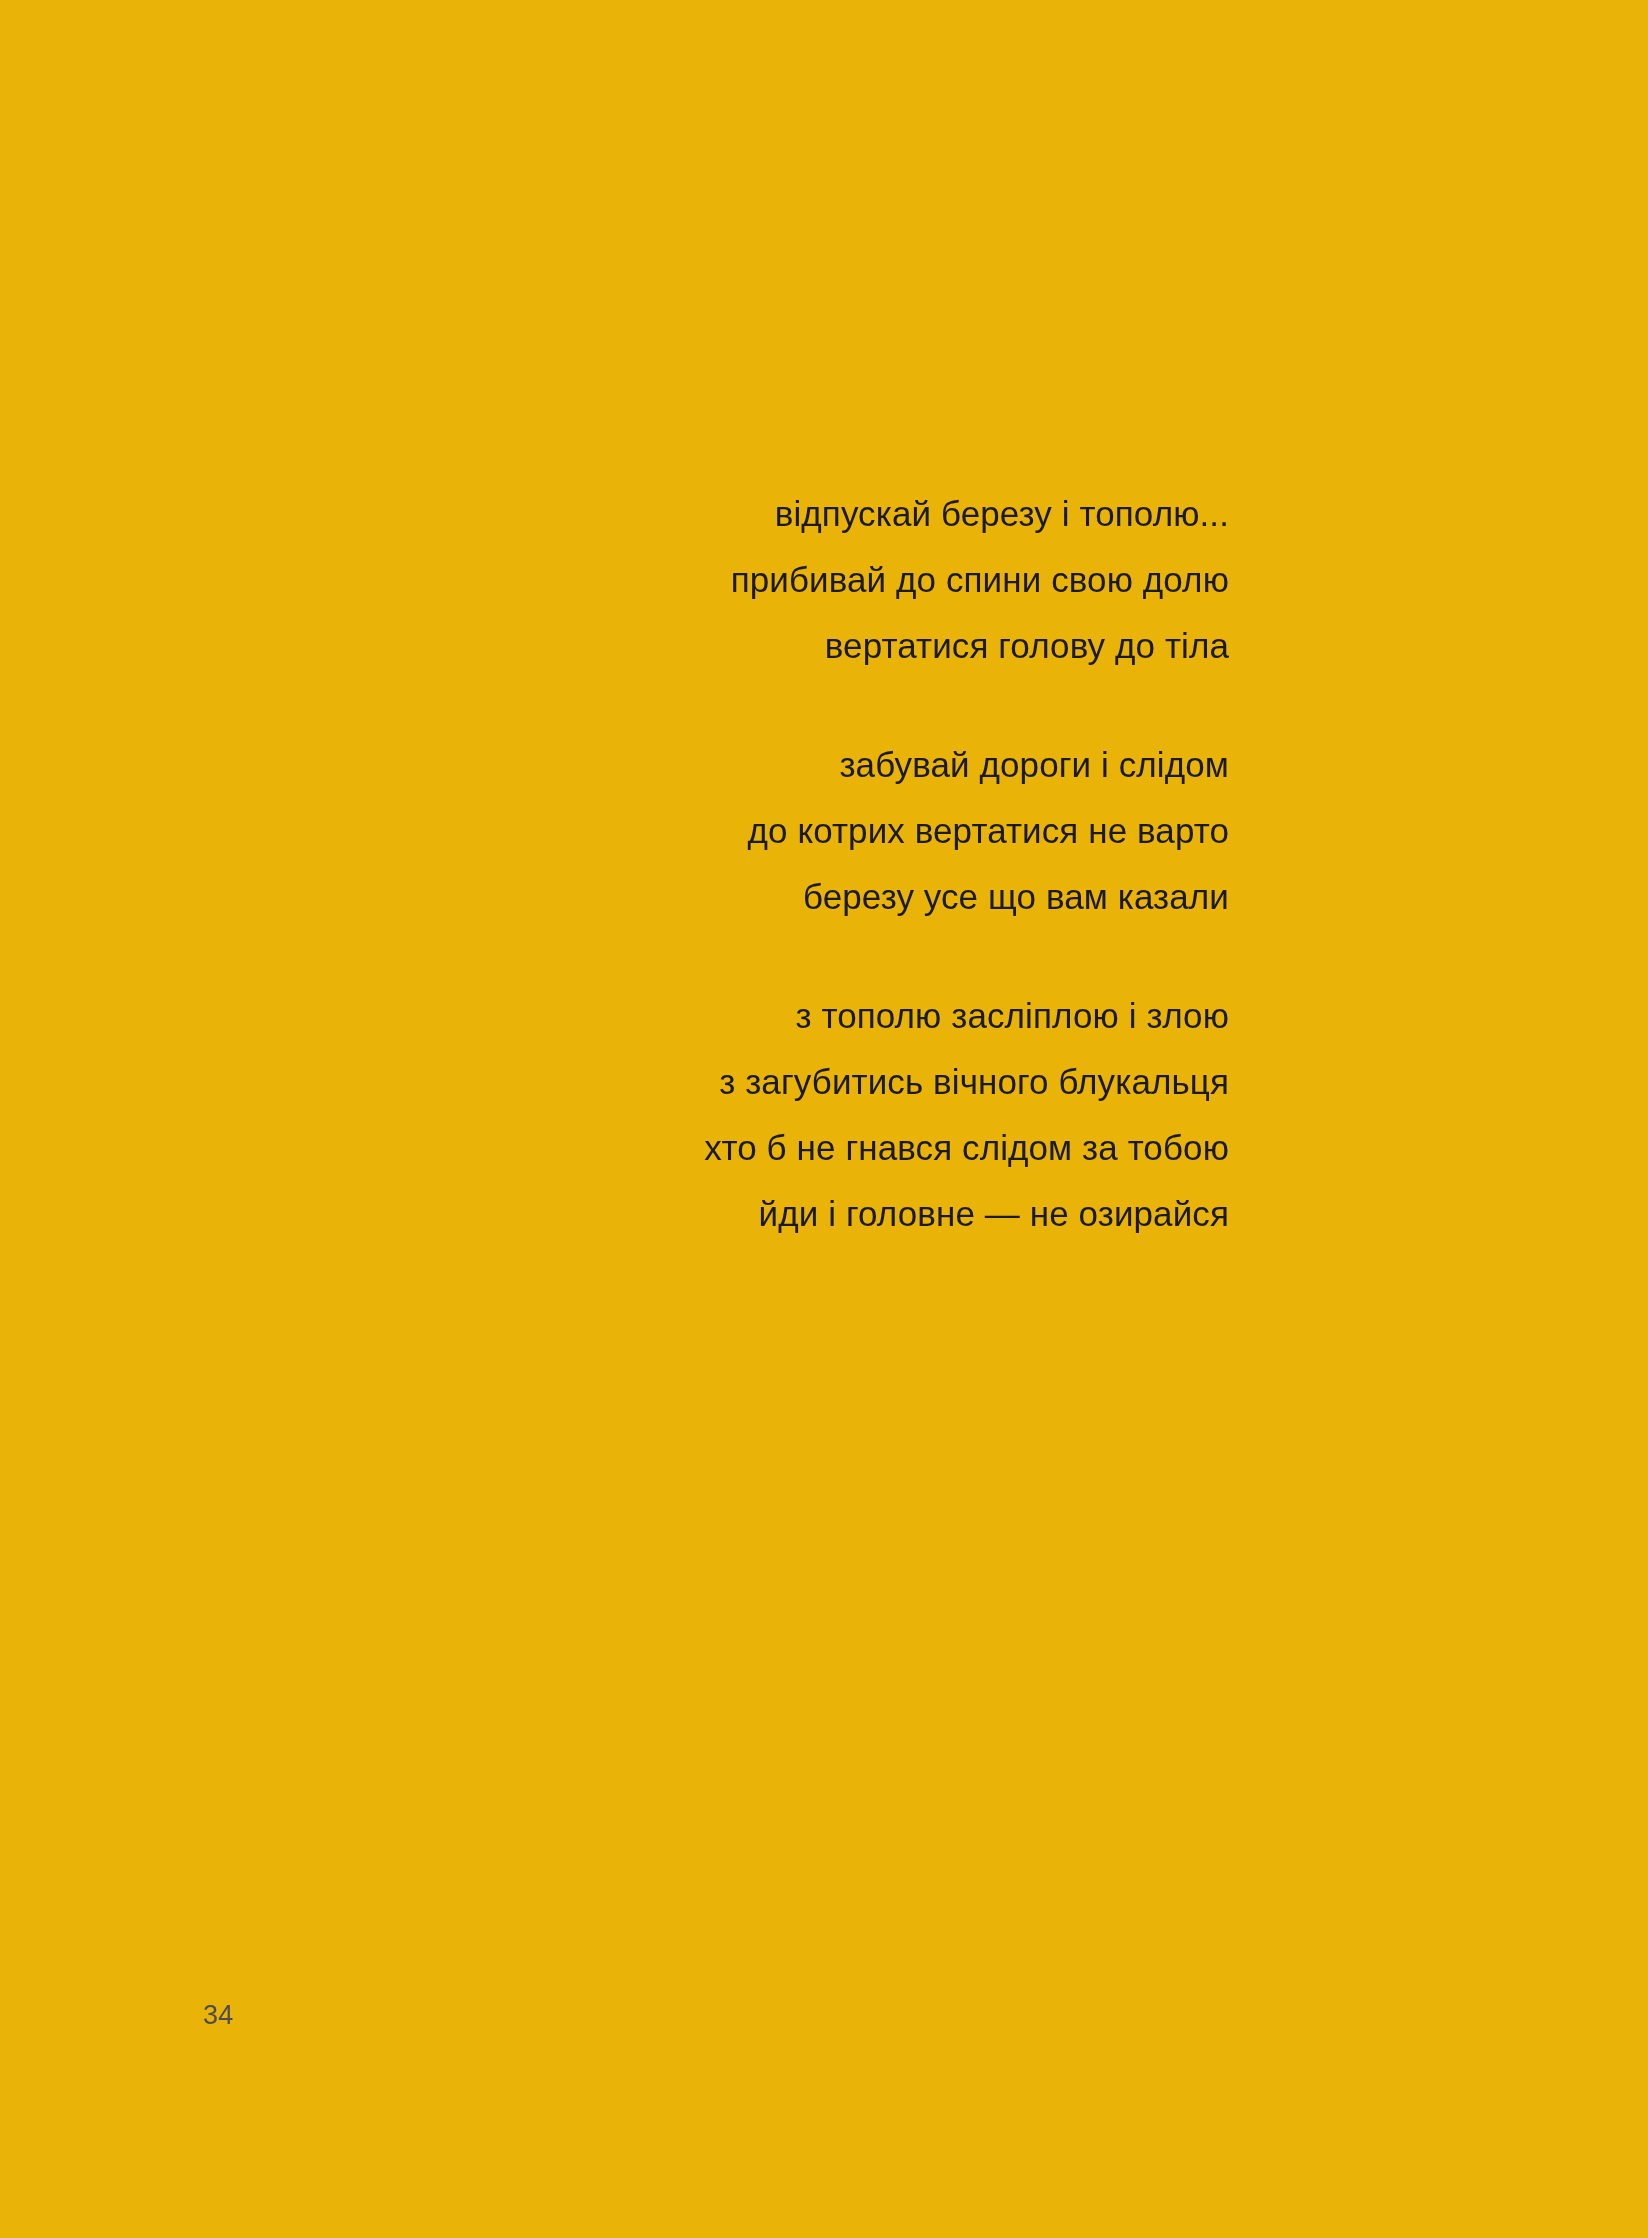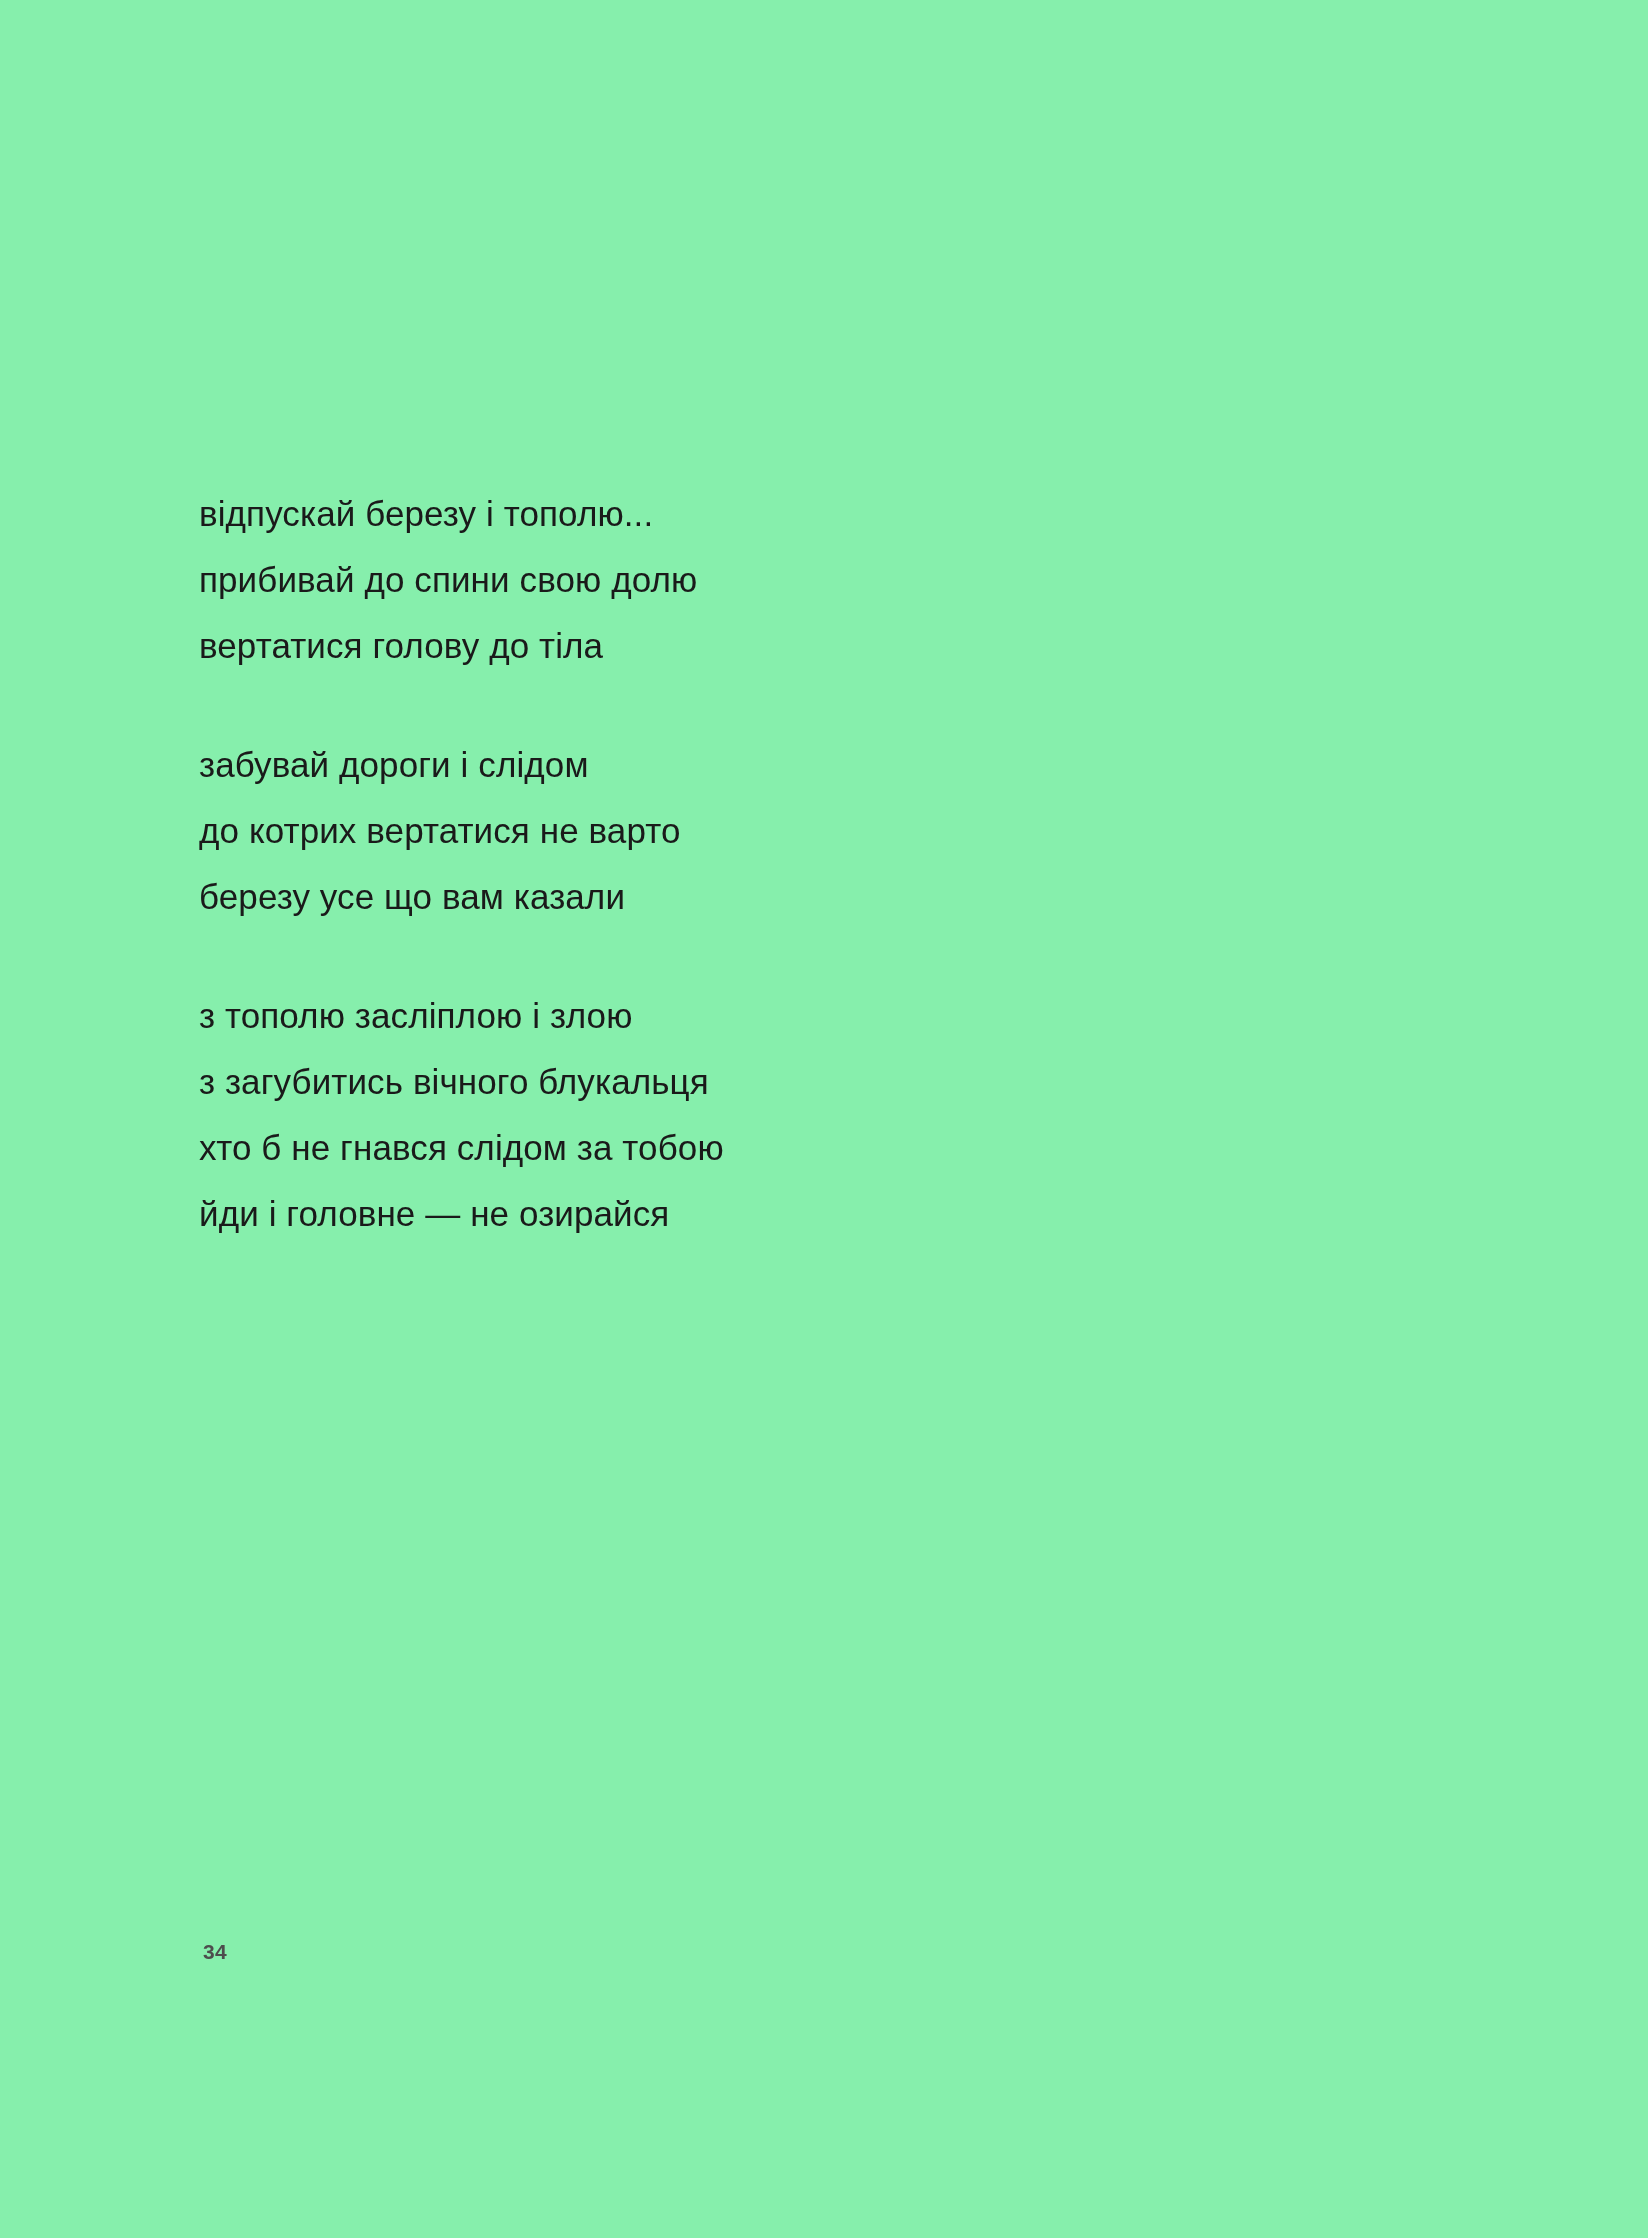--- a/index.html
+++ b/index.html
@@ -4,23 +4,24 @@
 <style>
   html, body {
     margin: 0;
     padding: 0;
     background: #ffffff;
   }
   .page {
     position: relative;
     width: 1649px;
     height: 2239px;
-    background: #86efac;
+    background: #eab308;
     font-family: "Liberation Sans", sans-serif;
     overflow: hidden;
+    text-align: right;
   }
   .poem {
     position: absolute;
     left: 199px;
     top: 481px;
     width: 1030px;
   }
   .stanza {
     margin: 0 0 53px 0;
   }
@@ -30,25 +31,24 @@
   .line {
     font-size: 35px;
     line-height: 66px;
     color: #1a1a1a;
     letter-spacing: 0.1px;
     white-space: pre;
   }
   .page-number {
     position: absolute;
     left: 203px;
-    top: 1940px;
-    font-size: 21px;
+    top: 2000px;
+    font-size: 27px;
     color: #4d4d4d;
     letter-spacing: 0.3px;
-    font-weight: bold;
   }
 </style>
 </head>
 <body>
 
 <div class="page">
 
   <div class="poem">
 
     <div class="stanza">

